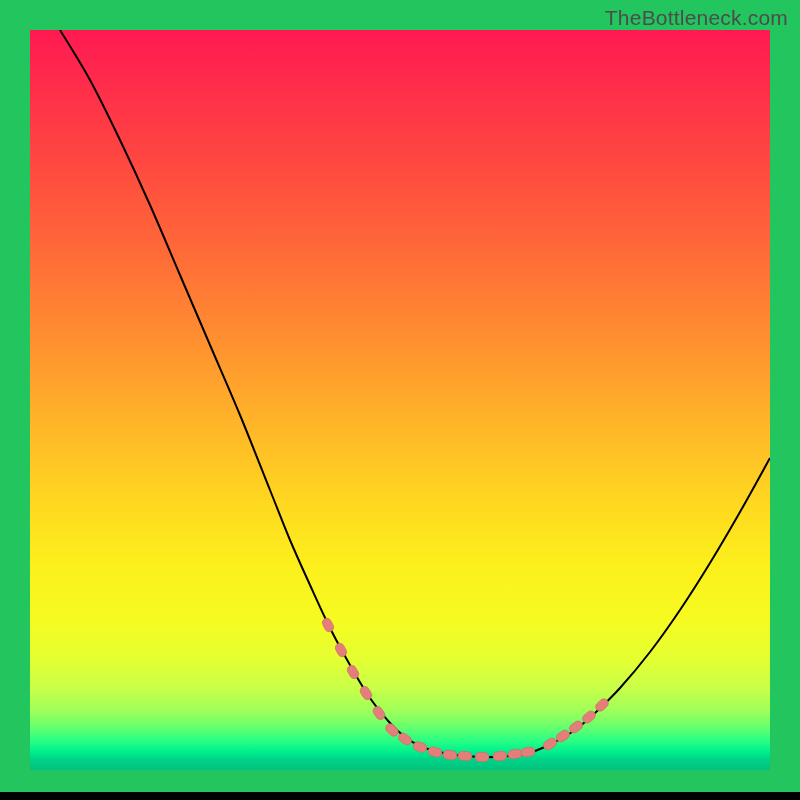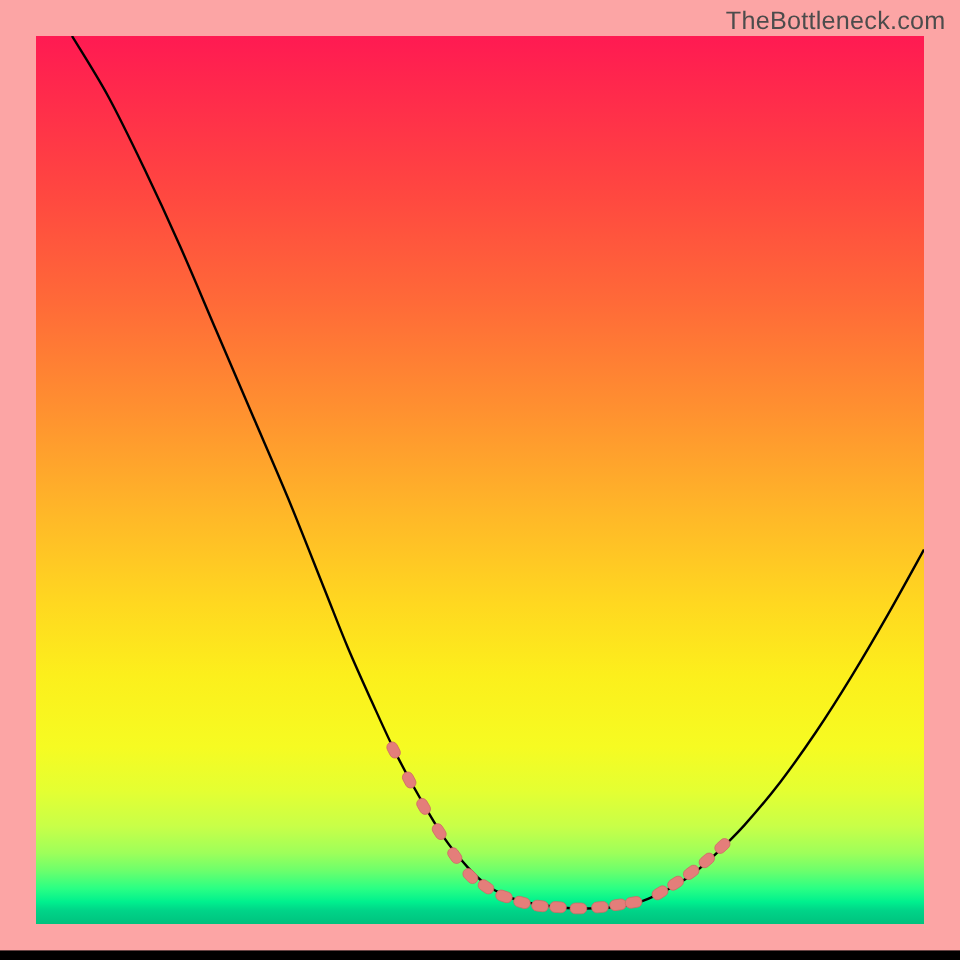--- a/index.html
+++ b/index.html
@@ -8,21 +8,21 @@
     width: 800px;
     height: 800px;
     background: #000;
     overflow: hidden;
     font-family: Arial, Helvetica, sans-serif;
   }
   .stage {
     position: relative;
     width: 800px;
     height: 792px;
-    background: #fca5a5;
+    background: #22c55e;
   }
   .plot {
     position: absolute;
     left: 30px;
     top: 30px;
     width: 740px;
     height: 740px;
     overflow: hidden;
   }
   .gradient {

